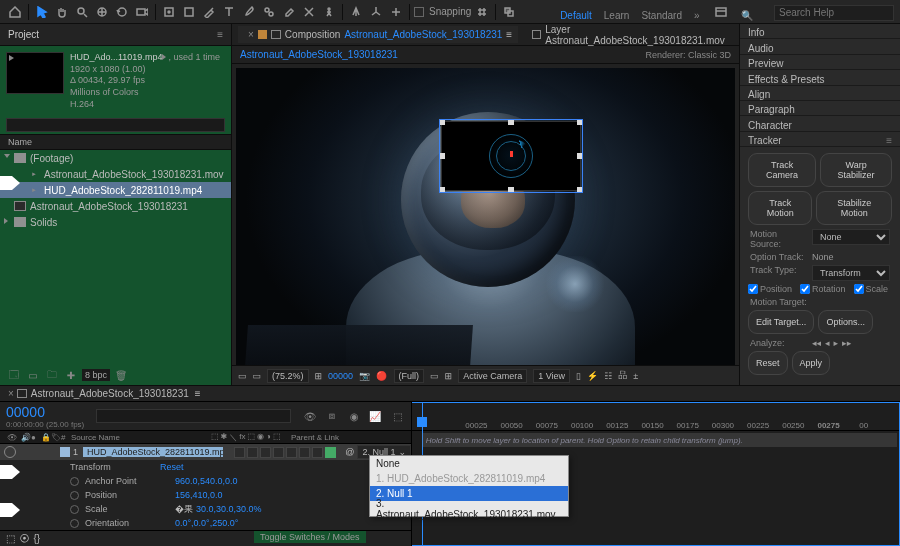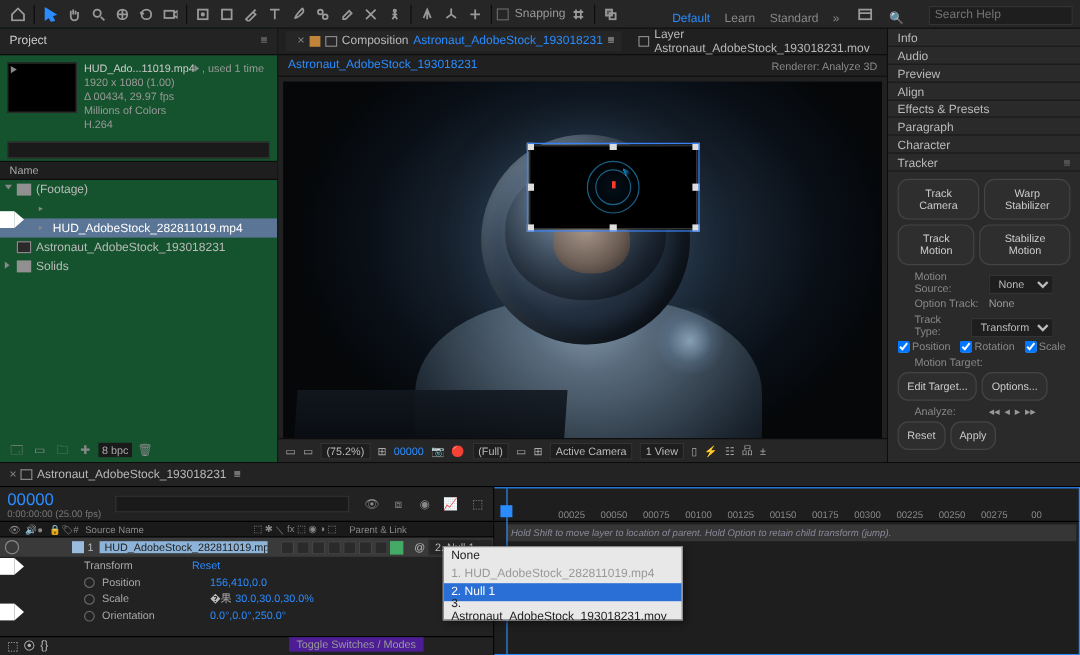--- a/index.html
+++ b/index.html
@@ -67,21 +67,21 @@
 .viewer .radar .dot{position:absolute;width:3px;height:6px;background:#ff3b30;left:48%;top:38%}
 .viewer .bbox{position:absolute;left:calc(41% - 2px);top:calc(17% - 2px);width:144px;height:74px;border:1px solid #3b82f6;pointer-events:none}
 .viewer .toolbar{position:absolute;bottom:0;left:0;right:0;height:20px;background:#262626;display:flex;align-items:center;gap:6px;padding:0 6px;font-size:9px;color:#aaa;border-top:1px solid #0d0d0d}
 .viewer .toolbar .sel{background:#1e1e1e;border:1px solid #333;padding:1px 4px;font-size:9px;color:#bbb}
 .right{width:160px;background:#2a2a2a;display:flex;flex-direction:column}
 .right .panel{height:21px;display:flex;align-items:flex-end;padding:0 8px;font-size:10px;color:#bbb;border-bottom:1px solid #1a1a1a;cursor:pointer}
 .right .panel .menu{margin-left:auto;color:#777}
 .right .tracker{padding:6px 8px;font-size:9px;color:#999}
 .right .tracker .btns{display:flex;gap:4px;margin-bottom:4px}
 .right .tracker button{background:#2e2e2e;border:1px solid #444;border-radius:9px;color:#ccc;font-size:9px;padding:6px 7px;cursor:pointer}
-.right .tracker .row{display:flex;align-items:flex-end;margin:3px 14px;gap:4px}
+.right .tracker .row{display:flex;align-items:flex-start;margin:3px 2px;gap:4px}
 .right .tracker .row label{color:#888;font-size:9px;width:58px}
 .right .tracker select{background:#1e1e1e;border:1px solid #333;color:#bbb;font-size:9px;padding:1px 3px;flex:1}
 .right .tracker .cb{display:flex;gap:8px;margin:3px 0}
 .right .tracker .cb span{display:flex;align-items:center;gap:2px;color:#888}
 .right .tracker .cb input{width:10px;height:10px}
 .timeline{height:161px;background:#1e1e1e;border-top:1px solid #0d0d0d;display:flex;flex-direction:column}
 .timeline .tab{height:20px;display:flex;align-items:center;padding:0 8px;background:#232323;border-bottom:1px solid #000}
 .timeline .tab .x{color:#888;margin-right:3px;cursor:pointer}
 .timeline .tab .ico{width:10px;height:9px;border:1px solid #888;margin-right:4px}
 .timeline .body{flex:1;display:flex}
@@ -109,21 +109,21 @@
 .timeline .playhead{position:absolute;top:0;bottom:0;left:2%;width:1px;background:#2a8cff}
 .timeline .playhead::before{content:"";position:absolute;top:14px;left:-5px;width:10px;height:10px;background:#2a8cff}
 .timeline .hint{position:absolute;top:30px;left:2%;right:2px;height:14px;background:rgba(127,127,127,.25);font-size:8px;font-style:italic;color:#889;padding-left:4px;display:flex;align-items:center;white-space:nowrap;overflow:hidden}
 .dropdown{position:absolute;left:369px;top:455px;width:200px;background:#e8e8e8;border:1px solid #888;box-shadow:2px 2px 6px rgba(0,0,0,.4);z-index:100}
 .dropdown .item{height:15px;display:flex;align-items:center;padding:0 6px;font-size:10px;color:#222;cursor:pointer}
 .dropdown .item.disabled{color:#999}
 .dropdown .item.hover{background:#2a6fd6;color:#fff}
 .lefttools{position:absolute;left:6px;top:367px;display:flex;gap:3px;align-items:center}
 .lefttools .t{width:16px;height:16px;display:flex;align-items:center;justify-content:center;color:#888;cursor:pointer}
 .lefttools .bpc{font-size:9px;color:#aaa;background:#1a1a1a;padding:1px 3px}
-.toggle-modes{position:absolute;left:241px;bottom:3px;font-size:9px;color:#999;background:#4c1d95;padding:1px 6px}
+.toggle-modes{position:absolute;left:254px;bottom:3px;font-size:9px;color:#999;background:#14532d;padding:1px 6px}
 .arrow-indicator{position:absolute;background:#fff;width:18px;height:14px}
 .arrow-indicator::after{content:"";position:absolute;left:18px;top:0;border-left:8px solid #fff;border-top:7px solid transparent;border-bottom:7px solid transparent}
 </style>
 </head>
 <body>
 
 <div class="topbar">
   <div class="tool">
       <svg viewBox="0 0 12 12">
         <path d="M1 6 6 1l5 5v5H1z"></path>
@@ -286,20 +286,21 @@
     <div class="projlist">
       <div class="hdr">Name</div>
       <div class="row">
           <span class="tw open"></span>
           <span class="ico folder"></span>
           <span>(Footage)</span>
         </div>
       <div class="row indent1">
           <span class="tw"></span>
           <span class="ico mov"></span>
+          <span>Astronaut_AdobeStock_193018231.mov</span>
         </div>
       <div class="row indent1 sel">
           <span class="tw"></span>
           <span class="ico mov"></span>
           <span>HUD_AdobeStock_282811019.mp4</span>
         </div>
       <div class="row">
           <span class="tw"></span>
           <span class="ico comp"></span>
           <span>Astronaut_AdobeStock_193018231</span>
@@ -322,21 +323,21 @@
         <span style="color:#2a8cff">Astronaut_AdobeStock_193018231</span>
         <span class="menu">≡</span>
       </div>
       <div class="tab">
         <span class="comp-ico"></span>
         <span>Layer Astronaut_AdobeStock_193018231.mov</span>
       </div>
     </div>
     <div class="breadcrumb">
       <a>Astronaut_AdobeStock_193018231</a>
-      <span class="renderer"><span>Renderer:</span> <span>Analyze 3D</span></span>
+      <span class="renderer"><span>Renderer:</span> <span>Classic 3D</span></span>
     </div>
     <div class="viewer">
       <div class="label">Active Camera</div>
       <div class="canvas">
         <div class="astronaut"></div>
         <div class="suit"></div>
         <div class="helmet"></div>
         <div class="visor"></div>
         <div class="face"></div>
         <div class="glow"></div>
@@ -383,24 +384,24 @@
     <div class="panel">
         <span>Info</span>
       </div>
     <div class="panel">
         <span>Audio</span>
       </div>
     <div class="panel">
         <span>Preview</span>
       </div>
     <div class="panel">
+        <span>Effects &amp; Presets</span>
+      </div>
+    <div class="panel">
         <span>Align</span>
-      </div>
-    <div class="panel">
-        <span>Effects &amp; Presets</span>
       </div>
     <div class="panel">
         <span>Paragraph</span>
       </div>
     <div class="panel">
         <span>Character</span>
       </div>
     <div class="panel">
         <span>Tracker</span>
         <span class="menu">≡</span>
@@ -535,20 +536,25 @@
             <span>⌄</span>
           </span>
       </div>
       <div class="prop">
           <span class="tw open" style="display:inline-block;width:8px;height:8px;margin-left:-12px;margin-right:4px"></span>
           <span class="pname">Transform</span>
           <span style="color:#2a8cff">Reset</span>
         </div>
       <div class="prop">
           <span class="stopwatch"></span>
+          <span class="pname">Anchor Point</span>
+          <span class="pval">960.0,540.0,0.0</span>
+        </div>
+      <div class="prop">
+          <span class="stopwatch"></span>
           <span class="pname">Position</span>
           <span class="pval">156,410,0.0</span>
         </div>
       <div class="prop">
           <span class="stopwatch"></span>
           <span class="pname">Scale</span>
           <span style="margin-right:3px">�果</span>
           <span class="pval">30.0,30.0,30.0%</span>
         </div>
       <div class="prop">
@@ -567,21 +573,21 @@
           <span class="tick" style="left: 13.2308%;">00025</span>
           <span class="tick" style="left: 20.4615%;">00050</span>
           <span class="tick" style="left: 27.6923%;">00075</span>
           <span class="tick" style="left: 34.9231%;">00100</span>
           <span class="tick" style="left: 42.1538%;">00125</span>
           <span class="tick" style="left: 49.3846%;">00150</span>
           <span class="tick" style="left: 56.6154%;">00175</span>
           <span class="tick" style="left: 63.8462%;">00300</span>
           <span class="tick" style="left: 71.0769%;">00225</span>
           <span class="tick" style="left: 78.3077%;">00250</span>
-          <span class="tick" style="left: 85.5385%;">00275</span>
+          <span class="tick" style="left: 85.5385%; font-weight: bold;">00275</span>
           <span class="tick" style="left: 92.7692%;">00</span>
         </div>
       <div class="playhead"></div>
       <div class="hint">Hold Shift to move layer to location of parent. Hold Option to retain child transform (jump).</div>
     </div>
   </div>
 </div>
 <div class="toggle-modes">Toggle Switches / Modes</div>
 
 <div class="dropdown">

